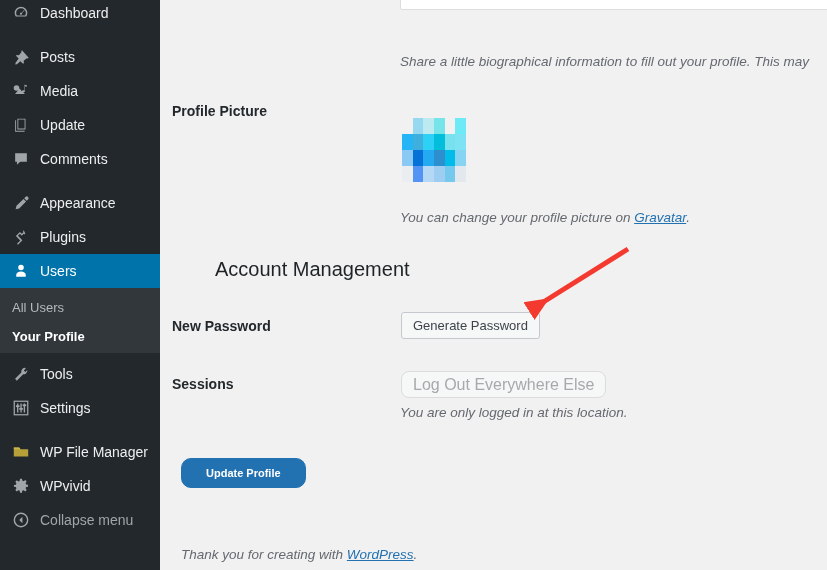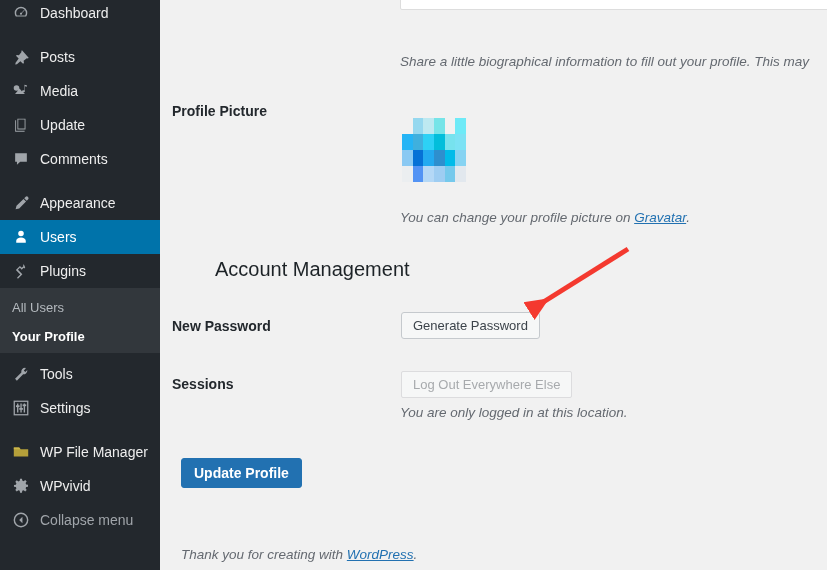--- a/index.html
+++ b/index.html
@@ -131,41 +131,41 @@
     cursor: pointer;
     white-space: nowrap;
   }
 
   #label-sessions { position: absolute; left: 12px; top: 376px; }
   #btn-logout {
     position: absolute; left: 241px; top: 371px;
     height: 27px;
     padding: 0 11px;
     font-family: "Liberation Sans", sans-serif;
-    font-size: 13px;
+    font-size: 16px;
     color: #a7aaad;
     background: #f6f7f7;
     border: 1px solid #dcdcde;
-    border-radius: 2px;
+    border-radius: 8px;
     cursor: default;
     white-space: nowrap;
   }
   #sessions-desc { position: absolute; left: 240px; top: 405px; }
 
   #btn-update {
     position: absolute; left: 21px; top: 458px;
     height: 30px;
-    padding: 0 12px;
+    padding: 0 24px;
     font-family: "Liberation Sans", sans-serif;
-    font-size: 14px;
+    font-size: 11px;
     font-weight: bold;
     color: #fff;
     background: #2271b1;
     border: 1px solid #2271b1;
-    border-radius: 3px;
+    border-radius: 10px;
     cursor: pointer;
     white-space: nowrap;
   }
 
   #footer {
     position: absolute; left: 21px; top: 547px;
     font-size: 13.5px;
     font-style: italic;
     color: #646970;
     white-space: nowrap;
@@ -249,41 +249,41 @@
       <span class="mi">
         <span class="ico">
           <svg width="18" height="18" viewBox="0 0 20 20" fill="#a0a5aa">
             <path d="M15.2 3.1a2 2 0 012.8 2.8l-1.6 1.6-2.8-2.8zM12.8 5.6l2.8 2.8L8 16 4 17l1-4z"></path>
           </svg>
         </span>
       </span>
       <span class="mlabel">Appearance</span>
     </div>
 
+    <div class="menu-top">
+      <span class="mi">
+        <span class="ico">
+          <svg width="18" height="18" viewBox="0 0 20 20" fill="#a0a5aa">
+            <path d="M13.1 2.6l-1 1 .8.8-2.1 2.1-2-2L4.3 9l4.9 4.9-3.6 3.6 1 1 3.6-3.6 1.3-1.3-4.9-4.9 2.2-2.2 2 2 2.1-2.1.8.8 1-1z"></path>
+          </svg>
+        </span>
+      </span>
+      <span class="mlabel">Plugins</span>
+    </div>
+
     <div class="menu-top current">
       <span class="mi">
         <span class="ico">
           <svg width="18" height="18" viewBox="0 0 20 20" fill="#ffffff">
             <path d="M10 9.2a3.1 3.1 0 100-6.2 3.1 3.1 0 000 6.2zm0 1.3c-2.9 0-5.3 1.7-5.3 3.8v2.2h10.6v-2.2c0-2.1-2.4-3.8-5.3-3.8z"></path>
           </svg>
         </span>
       </span>
       <span class="mlabel">Users</span>
       <span class="arrow-pointer"></span>
-    </div>
-
-    <div class="menu-top">
-      <span class="mi">
-        <span class="ico">
-          <svg width="18" height="18" viewBox="0 0 20 20" fill="#a0a5aa">
-            <path d="M13.1 2.6l-1 1 .8.8-2.1 2.1-2-2L4.3 9l4.9 4.9-3.6 3.6 1 1 3.6-3.6 1.3-1.3-4.9-4.9 2.2-2.2 2 2 2.1-2.1.8.8 1-1z"></path>
-          </svg>
-        </span>
-      </span>
-      <span class="mlabel">Plugins</span>
     </div>
 
     <div id="submenu">
       <span class="submenu-item">All Users</span>
       <span class="submenu-item current">Your Profile</span>
     </div>
 
     <div class="menu-top" style="margin-top:4px;">
       <span class="mi">
         <span class="ico">

